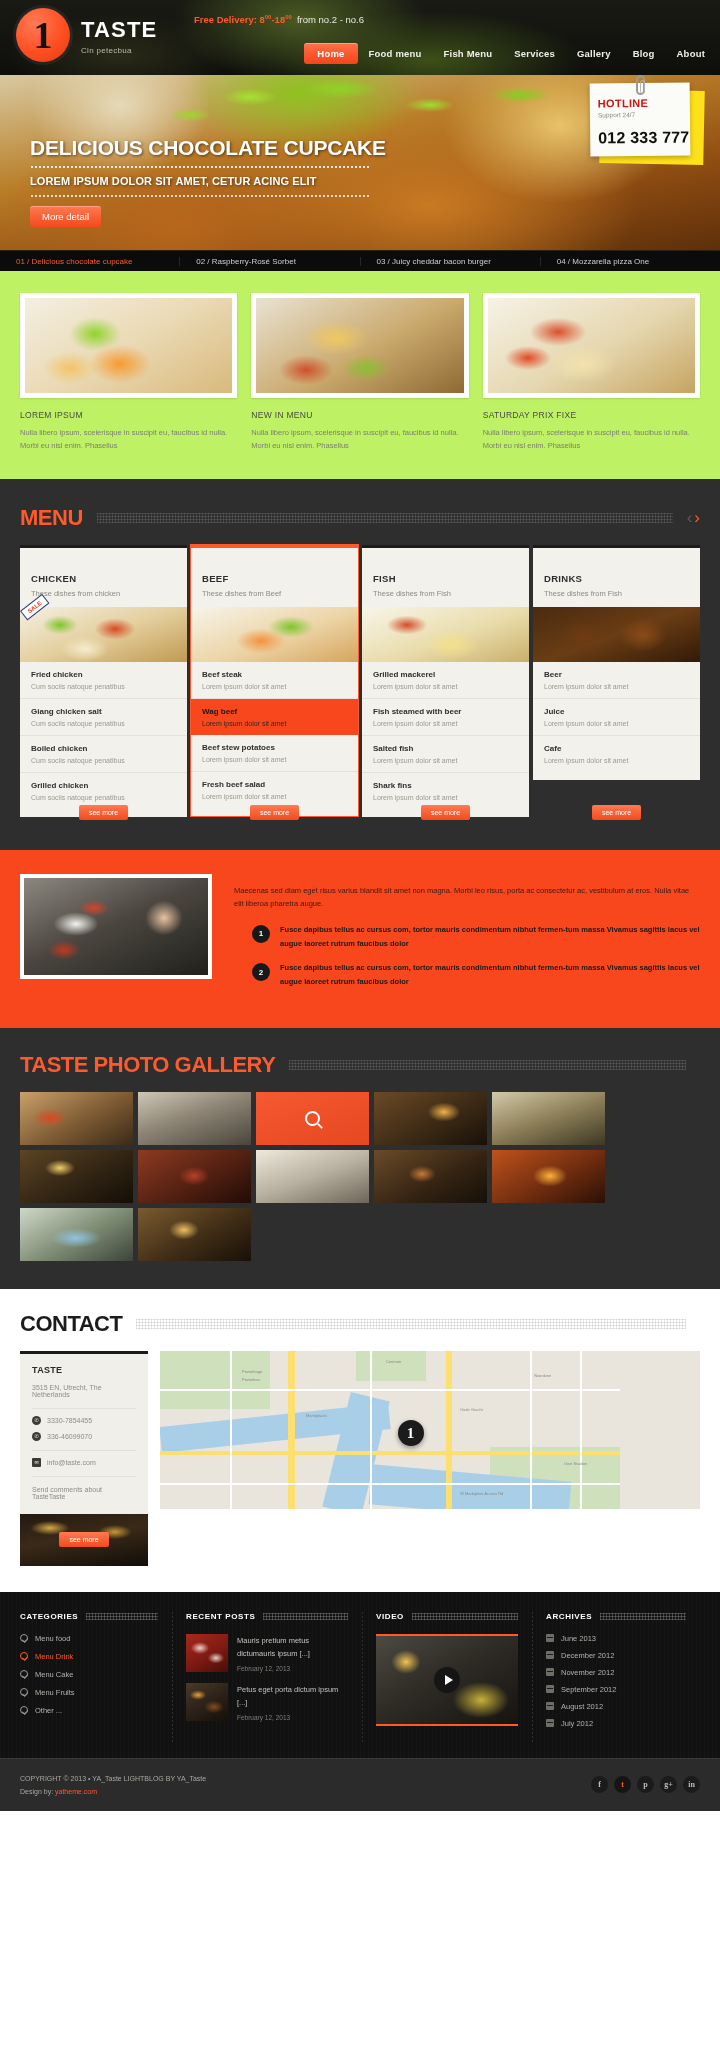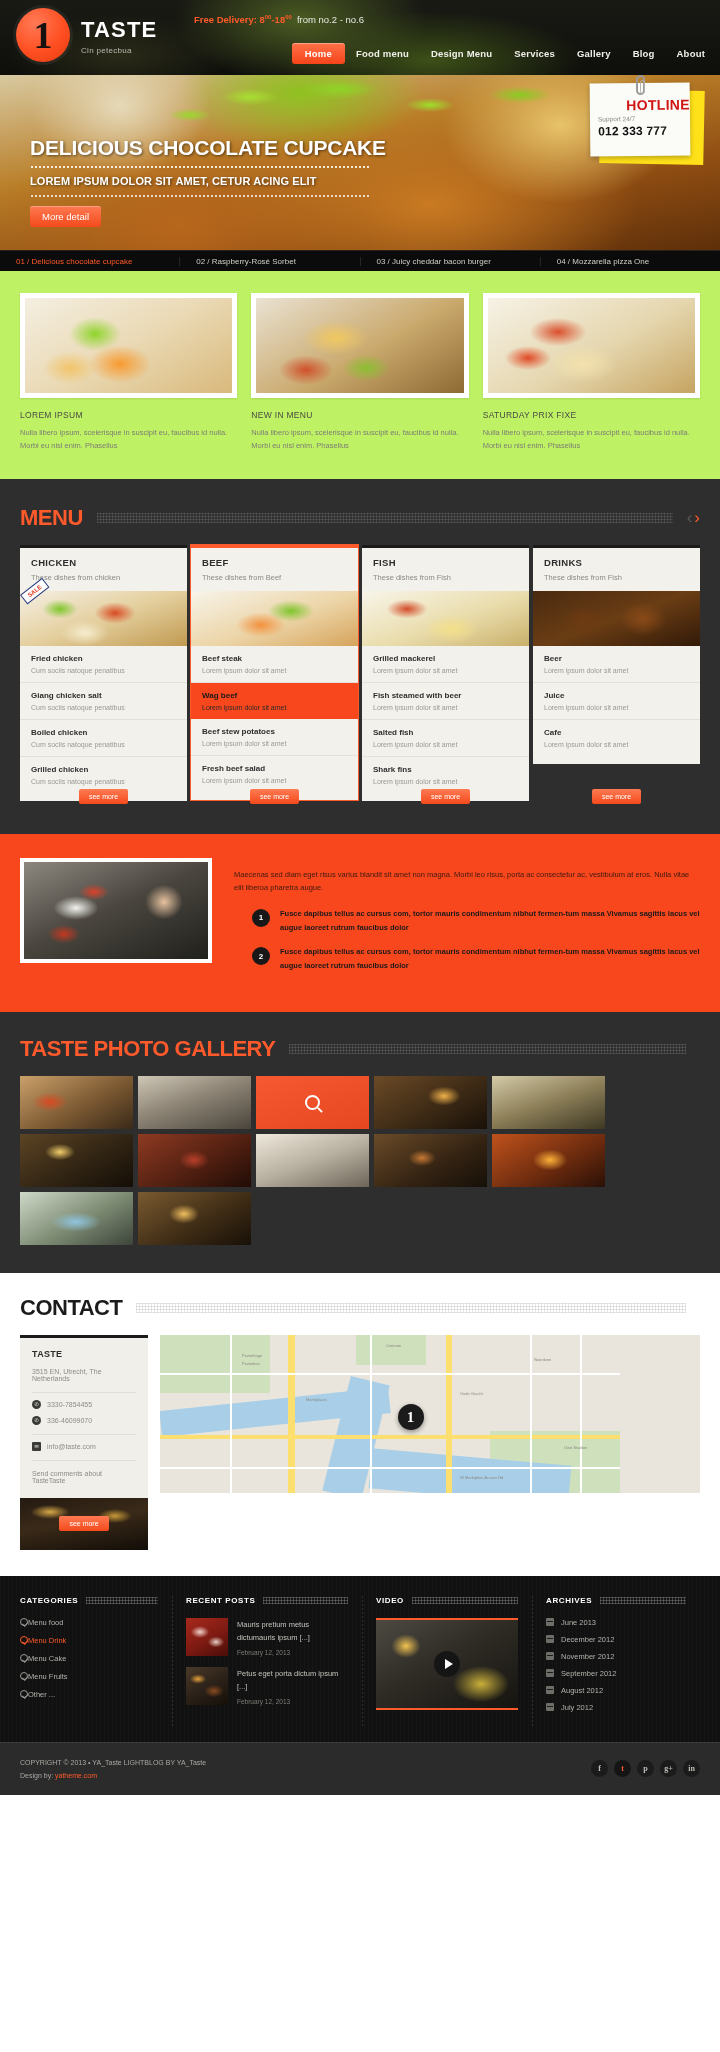--- a/index.html
+++ b/index.html
@@ -112,23 +112,23 @@
     transform: rotate(-0.6deg);
   }
   .clip {
     position: absolute; left: 46px; top: -8px; width: 9px; height: 20px;
     border: 2px solid #9a9a9a; border-radius: 5px; background: transparent; z-index: 3;
   }
   .clip:after {
     content: ""; position: absolute; left: 2px; top: 3px; width: 3px; height: 12px;
     border: 1.5px solid #b5b5b5; border-radius: 3px;
   }
-  .hotline-title { font-size: 14px; font-weight: bold; color: #cf1414; letter-spacing: .3px; text-align: right; }
+  .hotline-title { font-size: 11px; font-weight: bold; color: #cf1414; letter-spacing: .3px; }
   .hotline-sub { font-size: 6.5px; color: #8a8a8a; margin-top: 2px; }
-  .hotline-num { font-size: 12px; font-weight: bold; color: #111; margin-top: 2px; letter-spacing: .2px; }
+  .hotline-num { font-size: 16px; font-weight: bold; color: #111; margin-top: 11px; letter-spacing: .2px; }
 
   
   .slider-tabs {
     display: flex; background: #0b0b0b; height: 21px; align-items: center;
     border-top: 1px solid #2a2218;
   }
   .slider-tab {
     flex: 1; font-size: 8px; color: #cfcfc9; padding-left: 16px; white-space: nowrap;
     border-right: 1px solid #262626;
   }
@@ -173,21 +173,21 @@
   }
   .sec-arrows { display: flex; gap: 2px; align-items: center; }
   .arr { font-size: 17px; color: #ff5a2b; line-height: 1; }
   .arr.dim { color: #5a5a5a; }
 
   .menu-cards { display: flex; gap: 4px; align-items: flex-start; }
   .mcard { flex: 1; background: #f2f1ec; position: relative; padding-bottom: 2px; }
   .mcard.active { box-shadow: 0 0 0 1px #ff5a2b; }
   .mcard-top { border-top: 3px solid #1b1b1b; }
   .mcard.active .mcard-top { border-top: 3px solid #ff5a2b; }
-  .mcard-head { padding: 9px 11px 9px; }
+  .mcard-head { padding: 25px 11px 9px; }
   .mcard-title { font-size: 9.5px; font-weight: bold; color: #2e2e2e; letter-spacing: .3px; }
   .mcard-desc { font-size: 7.5px; color: #8b8b84; margin-top: 5px; }
   .mcard-img { height: 55px; position: relative; }
   .mi-chicken { background:
       radial-gradient(ellipse 26px 14px at 40px 18px, #7ec62a 0%, rgba(100,160,25,0) 68%),
       radial-gradient(ellipse 30px 16px at 95px 22px, #d84a22 0%, rgba(185,55,25,0) 68%),
       radial-gradient(ellipse 34px 18px at 65px 42px, #f6edcf 0%, rgba(230,215,170,0) 70%),
       linear-gradient(160deg, #f5f0e4 0%, #e4cf9e 50%, #c19a51 100%); }
   .mi-beef { background:
       radial-gradient(ellipse 34px 16px at 100px 20px, #7fc52c 0%, rgba(100,160,25,0) 68%),
@@ -321,21 +321,21 @@
   .fcol-video { width: 170px; }
   .fcol-arch { width: 168px; }
   .fhead { display: flex; align-items: center; margin-bottom: 13px; }
   .fhead-title { font-size: 8px; font-weight: bold; color: #ffffff; letter-spacing: .6px; white-space: nowrap; }
   .fhead-line {
     flex: 1; height: 7px; margin-left: 8px;
     background-image:
       repeating-linear-gradient(90deg, rgba(255,255,255,.2) 0 1px, transparent 1px 3px),
       repeating-linear-gradient(0deg, rgba(255,255,255,.2) 0 1px, transparent 1px 3px);
   }
-  .cat-item { display: flex; align-items: center; margin-bottom: 9px; }
+  .cat-item { display: flex; align-items: center; gap: 7px; margin-bottom: 9px; }
   .cat-bullet {
     width: 8px; height: 8px; border-radius: 50%; border: 1px solid #9a9a94;
     position: relative; flex-shrink: 0;
   }
   .cat-bullet:after { content: ""; position: absolute; left: 2px; top: 1.5px; width: 2.5px; height: 4px;
     border: solid #9a9a94; border-width: 0 1px 1px 0; transform: rotate(40deg); }
   .cat-label { font-size: 7.5px; color: #b2b2ac; }
   .cat-item.active .cat-label { color: #ff5a2b; }
   .cat-item.active .cat-bullet { border-color: #ff5a2b; }
   .cat-item.active .cat-bullet:after { border-color: #ff5a2b; }
@@ -406,21 +406,21 @@
       </div>
     </div>
 
     <div class="delivery">
       <span>Free Delivery: 8</span><sup>00</sup><span>-18</span><sup>00</sup><span class="plain">from no.2 - no.6</span>
     </div>
 
     <div class="nav">
       <a href="#" class="active">Home</a>
       <a href="#">Food menu</a>
-      <a href="#">Design Menu</a>
+      <a href="#">Fish Menu</a>
       <a href="#">Services</a>
       <a href="#">Gallery</a>
       <a href="#">Blog</a>
       <a href="#">About</a>
     </div>
   </div>
 
   <div class="hero">
     <div class="hero-bg"></div>
     <div class="hero-veg"></div>

